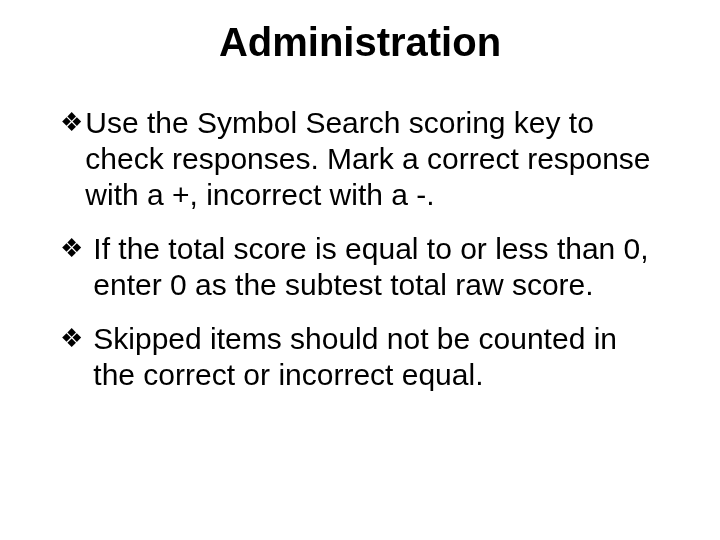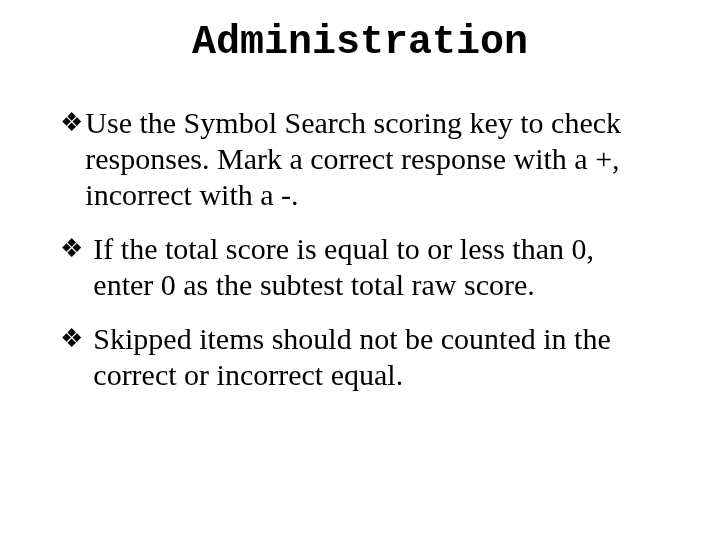--- a/index.html
+++ b/index.html
@@ -15,21 +15,20 @@
     box-sizing: border-box;
     width: 720px;
     height: 540px;
     padding: 20px 40px 20px 40px;
   }
   .title {
     font-size: 40px;
     font-weight: bold;
     text-align: center;
     margin: 0 0 40px 0;
-    font-family: Liberation Mono, monospace;
   }
   .bullets {
     margin: 0 20px 0 20px;
   }
   .item {
     display: flex;
     align-items: flex-start;
     font-size: 30px;
     line-height: 1.2;
     margin-bottom: 18px;
@@ -38,21 +37,20 @@
     flex: 0 0 auto;
     margin-right: 2px;
     font-size: 26px;
     line-height: 1.35;
   }
   .item.space .marker {
     margin-right: 10px;
   }
   .text {
     flex: 1 1 auto;
-    font-family: Liberation Serif, serif;
   }
 </style>
 </head>
 <body>
 
 <div class="slide">
   <h1 class="title">Administration</h1>
 
   <div class="bullets">
 

